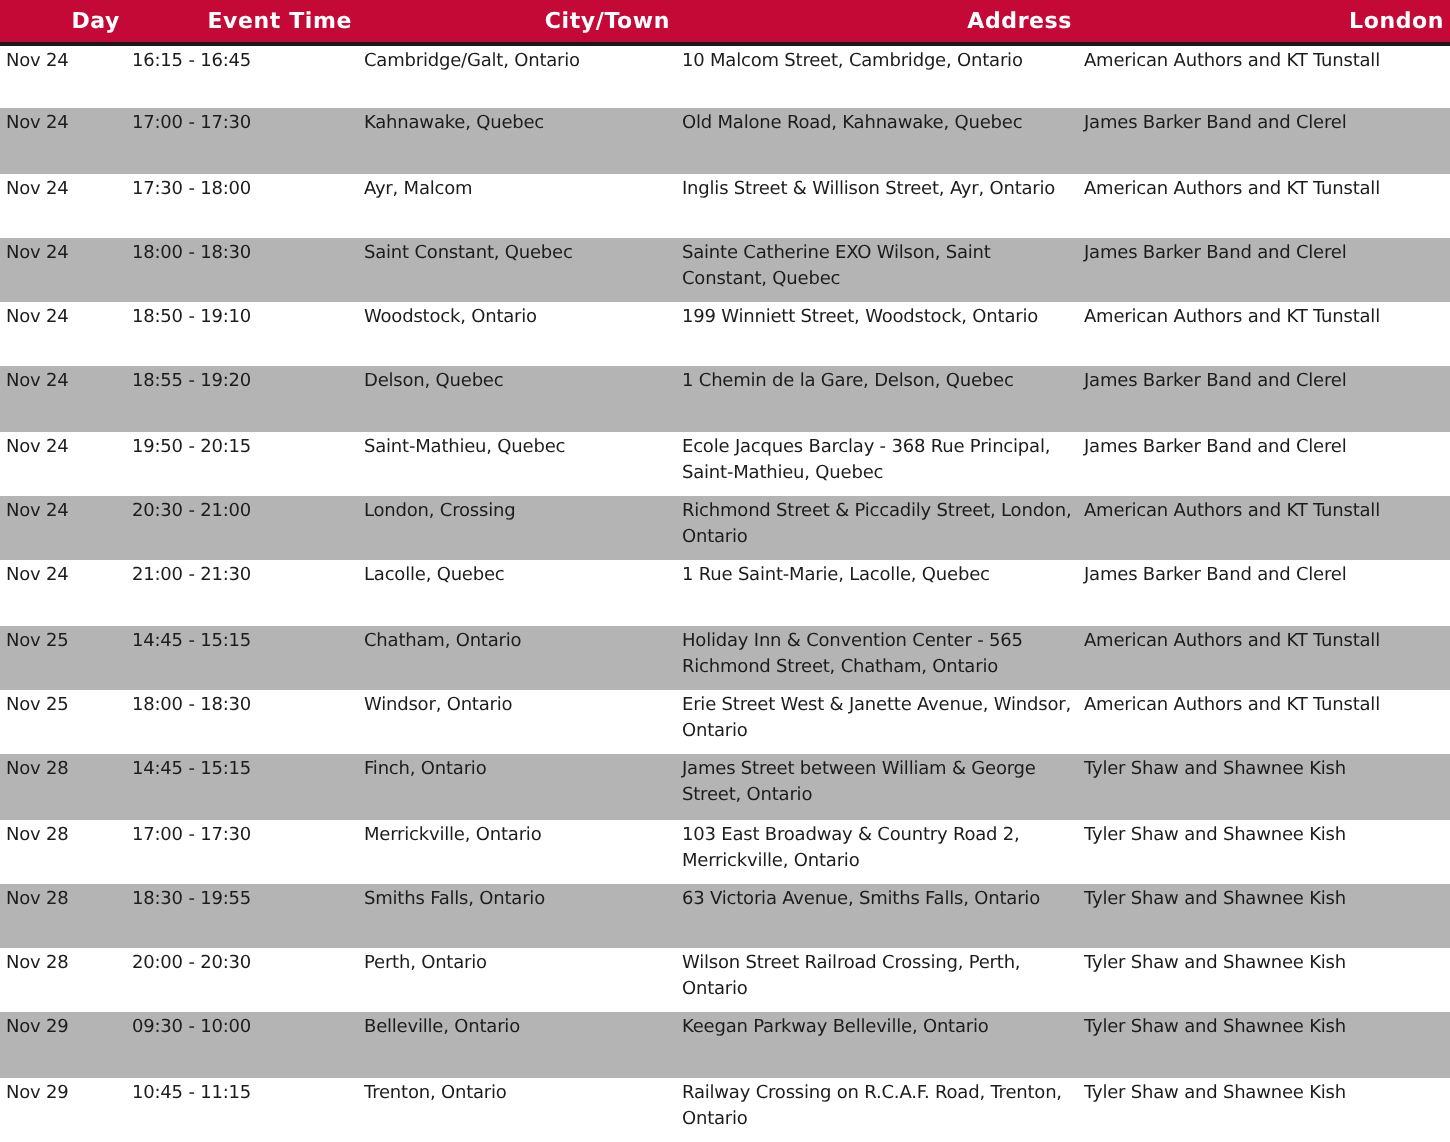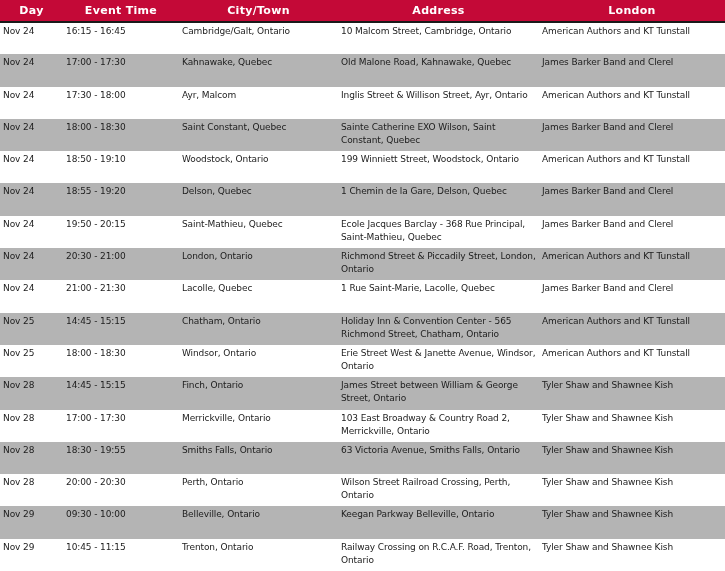--- a/index.html
+++ b/index.html
@@ -25,21 +25,21 @@
   col.c-time{width:116px;}
   col.c-city{width:159px;}
   col.c-address{width:201px;}
   col.c-artist{width:auto;}
   thead th{
     background:var(--header-bg);
     color:var(--header-text);
     font-size:11px;
     font-weight:bold;
     letter-spacing:0.3px;
-    text-align:center;
+    text-align:right;
     vertical-align:top;
     line-height:14px;
     height:22px;
     box-sizing:border-box;
     padding:4px 3px 0 3px;
     border-bottom:2px solid var(--header-border);
     overflow:hidden;
     white-space:nowrap;
   }
   tbody td{
@@ -124,21 +124,21 @@
       <tr>
         <td>Nov 24</td>
         <td>19:50 - 20:15</td>
         <td>Saint-Mathieu, Quebec</td>
         <td>Ecole Jacques Barclay - 368 Rue Principal, Saint-Mathieu, Quebec</td>
         <td>James Barker Band and Clerel</td>
       </tr>
       <tr class="alt">
         <td>Nov 24</td>
         <td>20:30 - 21:00</td>
-        <td>London, Ontario</td>
+        <td>London, Crossing</td>
         <td>Richmond Street &amp; Piccadily Street, London, Ontario</td>
         <td>American Authors and KT Tunstall</td>
       </tr>
       <tr>
         <td>Nov 24</td>
         <td>21:00 - 21:30</td>
         <td>Lacolle, Quebec</td>
         <td>1 Rue Saint-Marie, Lacolle, Quebec</td>
         <td>James Barker Band and Clerel</td>
       </tr>

